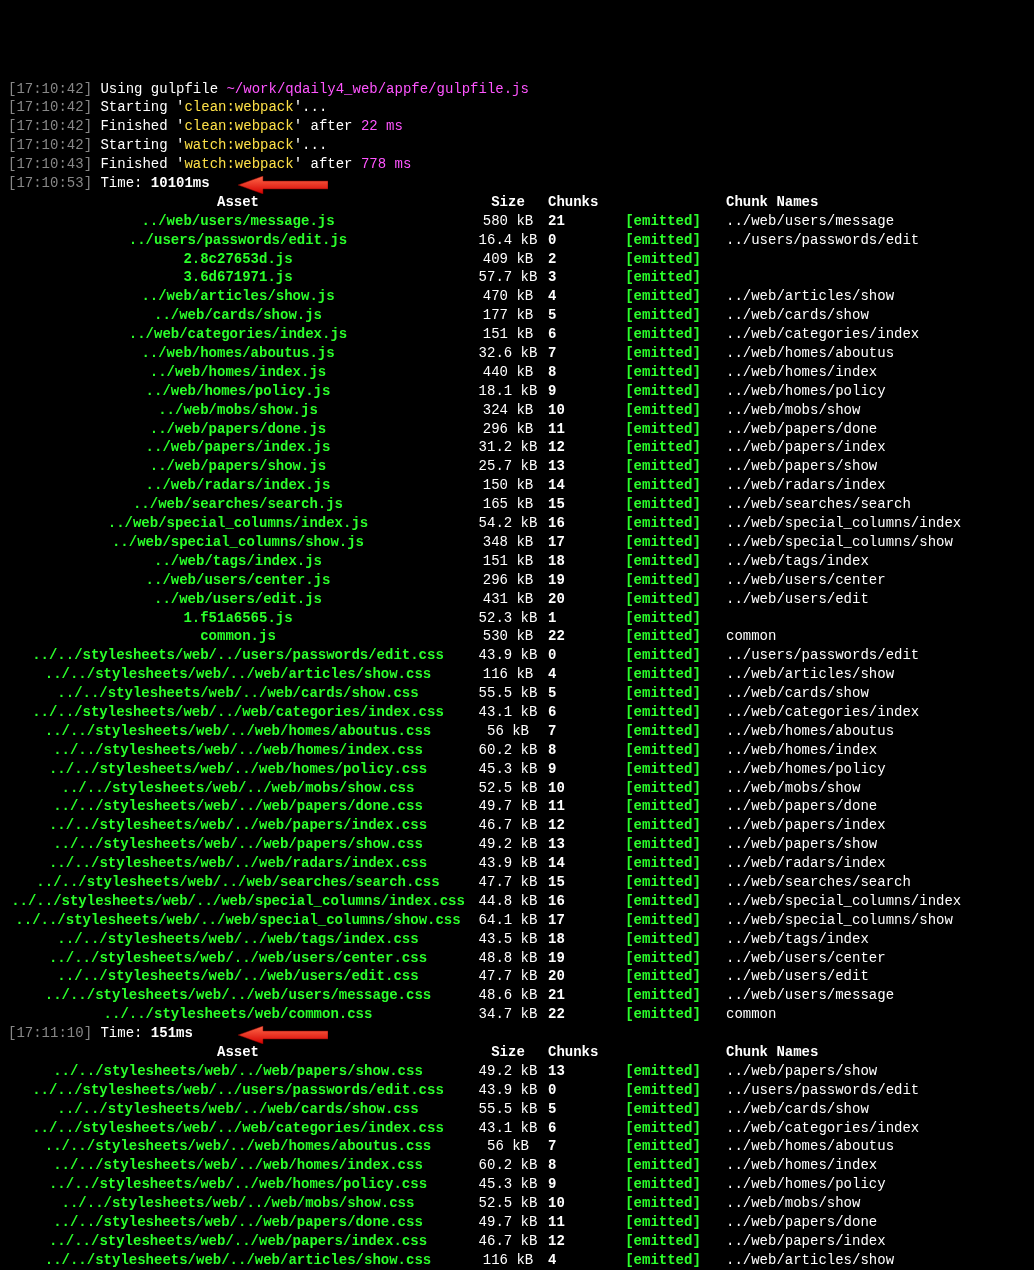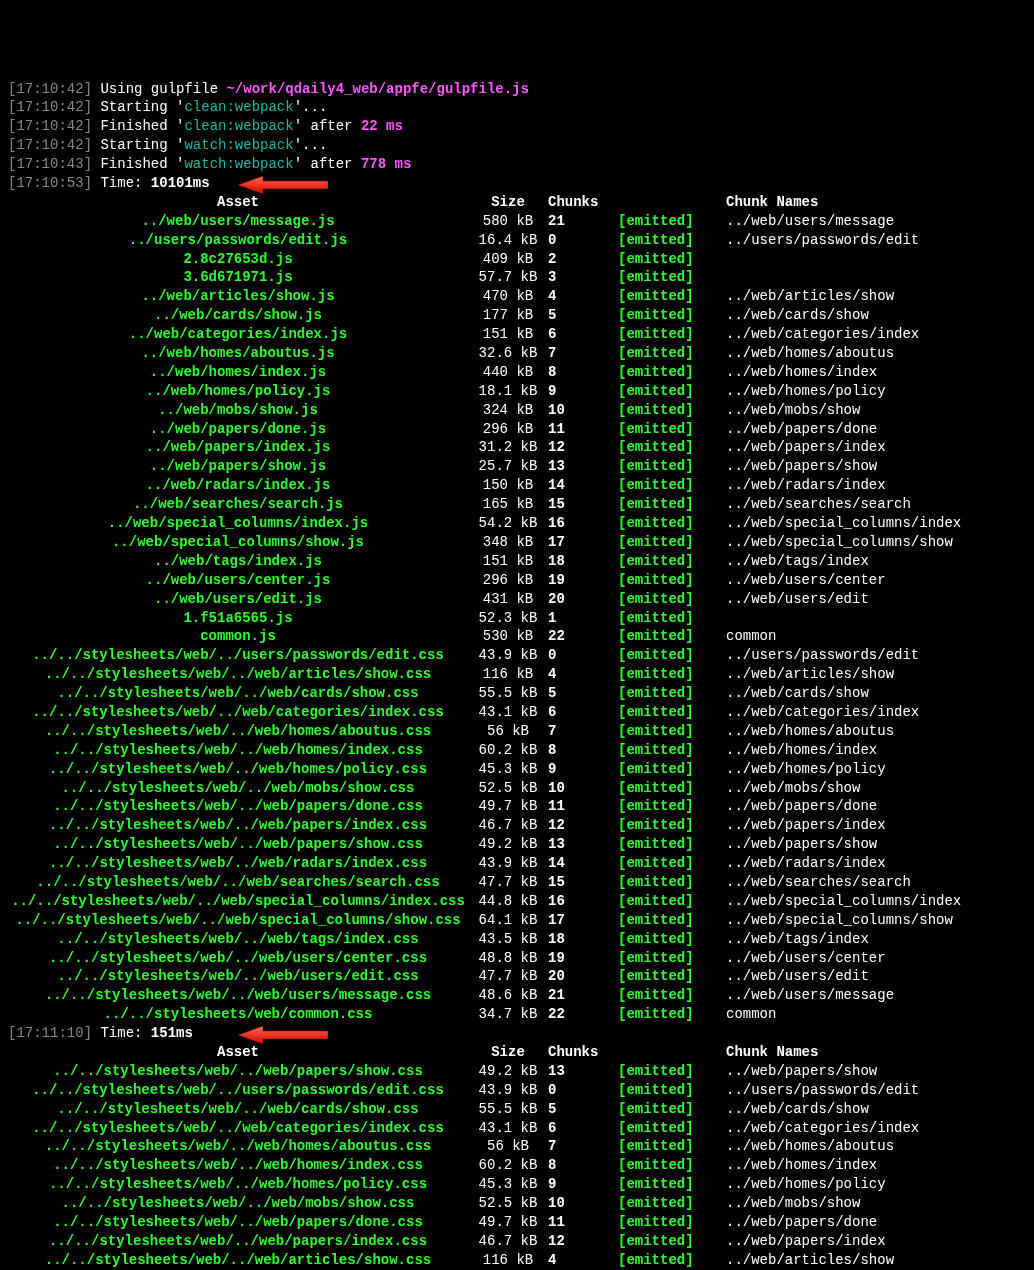--- a/index.html
+++ b/index.html
@@ -7,30 +7,30 @@
     padding: 4px 8px;
     background: #000;
     color: #fff;
     font-family: Menlo, Consolas, "Courier New", monospace;
     font-size: 14px;
     line-height: 1.35;
     white-space: pre;
     width: 1034px;
   }
   .grey { color: #888; }
-  .cyan { color: #14b8a6; }
+  .cyan { color: #fde047; }
   .green { color: #2bff2b; }
-  .magenta { color: #ff55ff; font-weight: bold; }
+  .magenta { color: #ff55ff; }
   .white { color: #fff; }
   .bold { font-weight: bold; }
   .row { display: block; position: relative; }
   .asset  { display: inline-block; width: 460px; text-align: center; }
   .size   { display: inline-block; width: 80px;  text-align: center; }
   .chunks { display: inline-block; width: 70px;  text-align: left; }
-  .emit   { display: inline-block; width: 90px;  text-align: left; }
+  .emit   { display: inline-block; width: 90px;  text-align: center; }
   .cname  { display: inline-block; padding-left: 18px; text-align: left; }
   .arrow {
     position: absolute;
     top: 2px;
     left: 230px;
     pointer-events: none;
   }
   .arrow svg { display: block; }
 </style>
 </head>

